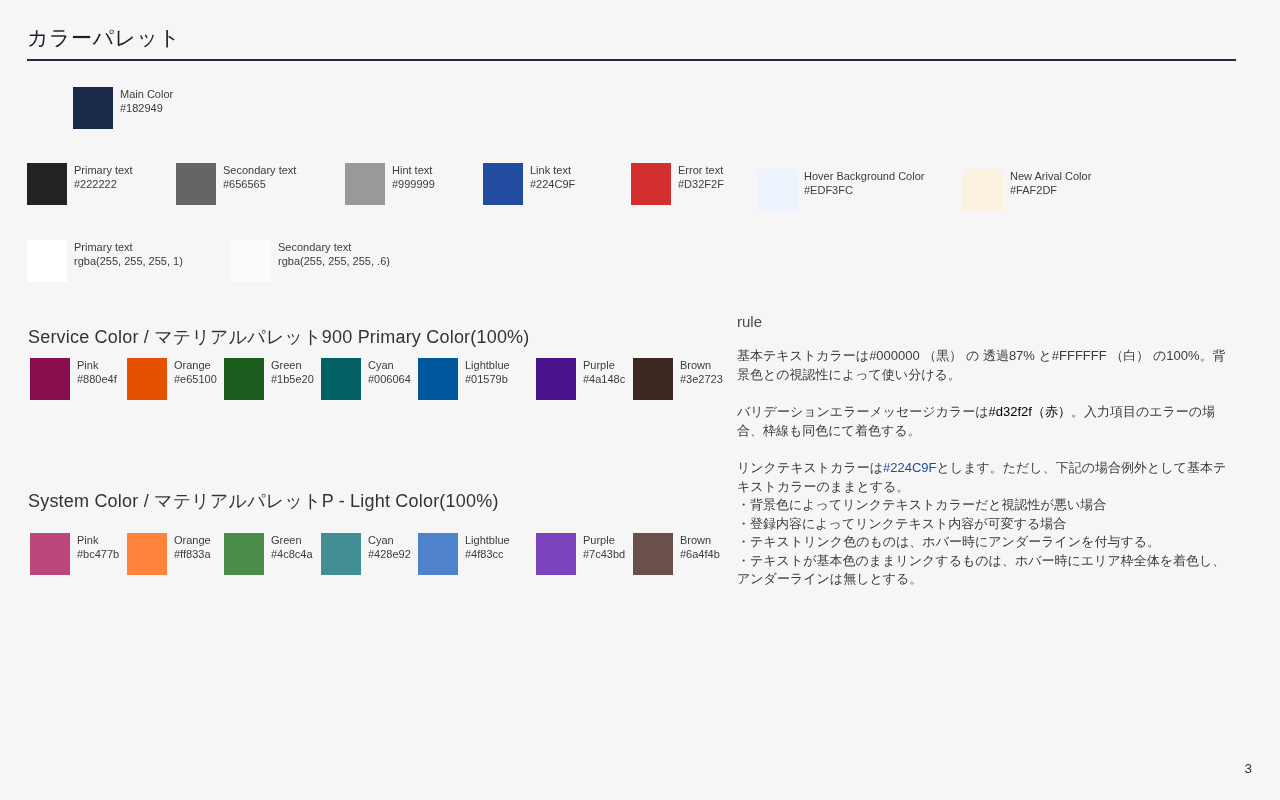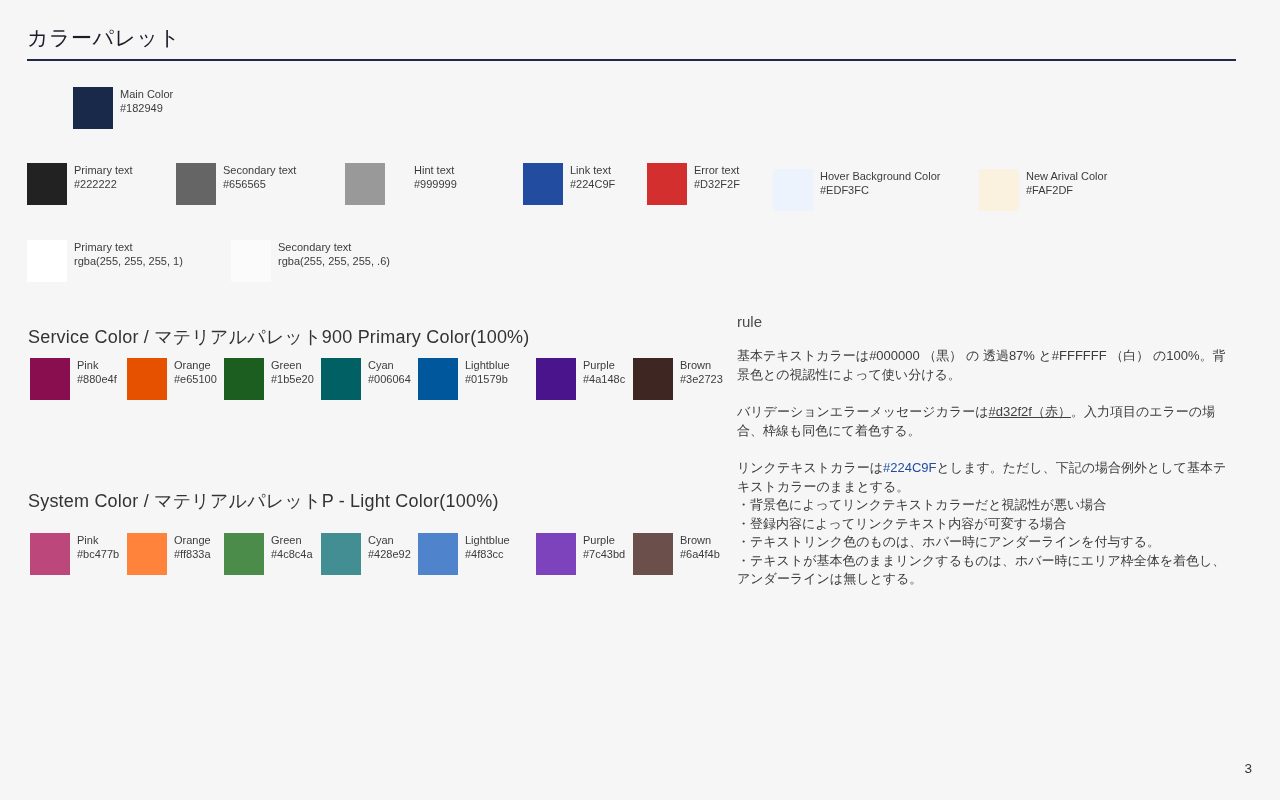--- a/index.html
+++ b/index.html
@@ -24,22 +24,22 @@
   
   .sw-item { display:flex; align-items:flex-start; }
   .sw { width:40px; height:42px; flex:0 0 40px; }
   .sw-labels { margin-left:7px; padding-top:1px; font-size:11px; line-height:13.5px; color:#3c3c3c; white-space:nowrap; }
 
   .main-color-block { position:absolute; left:27px; top:87px;padding-left:46px; }
 
   .text-colors-row { position:absolute; left:27px; top:163px; display:flex; }
   .text-colors-row .sw-item:nth-child(1){ width:149px; }
   .text-colors-row .sw-item:nth-child(2){ width:169px; }
-  .text-colors-row .sw-item:nth-child(3){ width:178px;gap:22px; }
-  .text-colors-row .sw-item:nth-child(4){ width:124px; }
+  .text-colors-row .sw-item:nth-child(3){ width:138px; }
+  .text-colors-row .sw-item:nth-child(4){ width:148px; }
   .text-colors-row .sw-item:nth-child(5){ width:126px; }
   .text-colors-row .sw-item:nth-child(6){ width:206px; margin-top:6px; }
   .text-colors-row .sw-item:nth-child(7){ margin-top:6px; }
 
   .white-colors-row { position:absolute; left:27px; top:240px; display:flex; }
   .white-colors-row .sw-item:nth-child(1){ width:204px; }
 
   .section-heading {
     position:absolute; left:28px;
     font-size:18px; font-weight:400; color:#333333; letter-spacing:.2px;
@@ -51,21 +51,21 @@
   .service-row { top:358px; }
   .system-row  { top:533px; }
   .palette-row .sw-item { width:97px; }
   .palette-row .sw-item:nth-child(6){ margin-left:21px; }
 
   .rule-block { position:absolute; left:737px; top:313px; width:497px; }
   .rule-heading { font-size:15px; color:#4a4a4a; margin-bottom:17px; }
   .rule-block p { font-size:13px; line-height:18.5px; color:#3b3b3b; margin:0 0 19px 0; }
   .rule-block p.no-gap { margin-bottom:0; }
   .rule-bullet { font-size:13px; line-height:18.5px; color:#3b3b3b; }
-  .red-text  { color:#404040;text-decoration:underline; }
+  .red-text  { color:#000000; }
   .link-text { color:#224C9F; }
 
   .page-number { position:absolute; right:28px; top:761px; font-size:13.5px; color:#333333; }
 </style>
 </head>
 <body>
 
 <h1 class="page-title">カラーパレット</h1>
 <div class="title-rule"></div>
 

